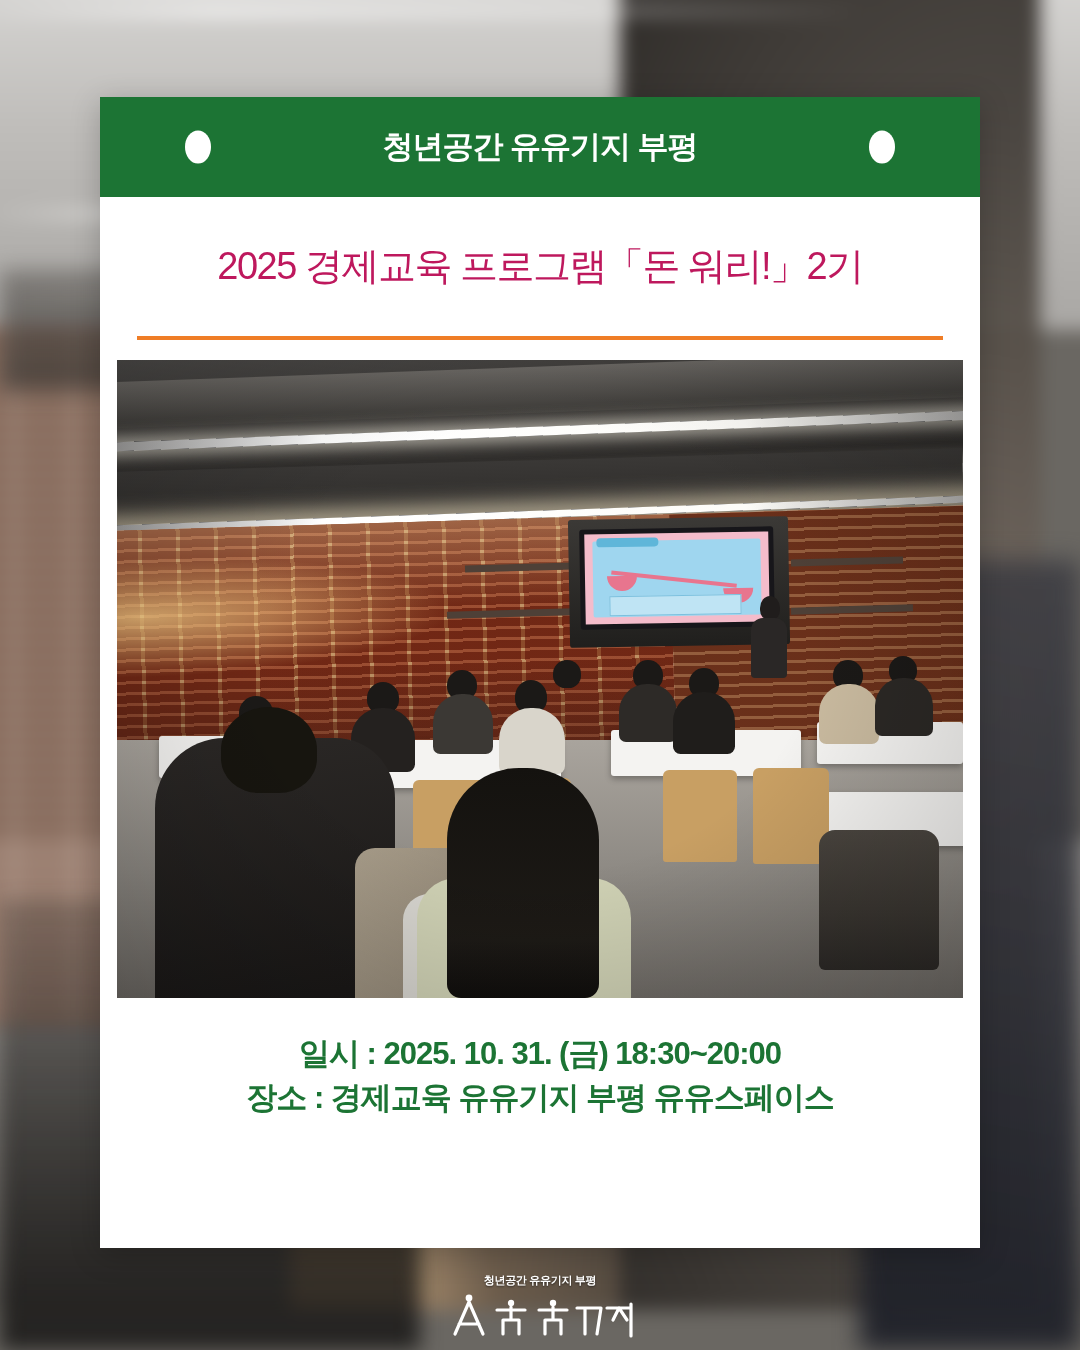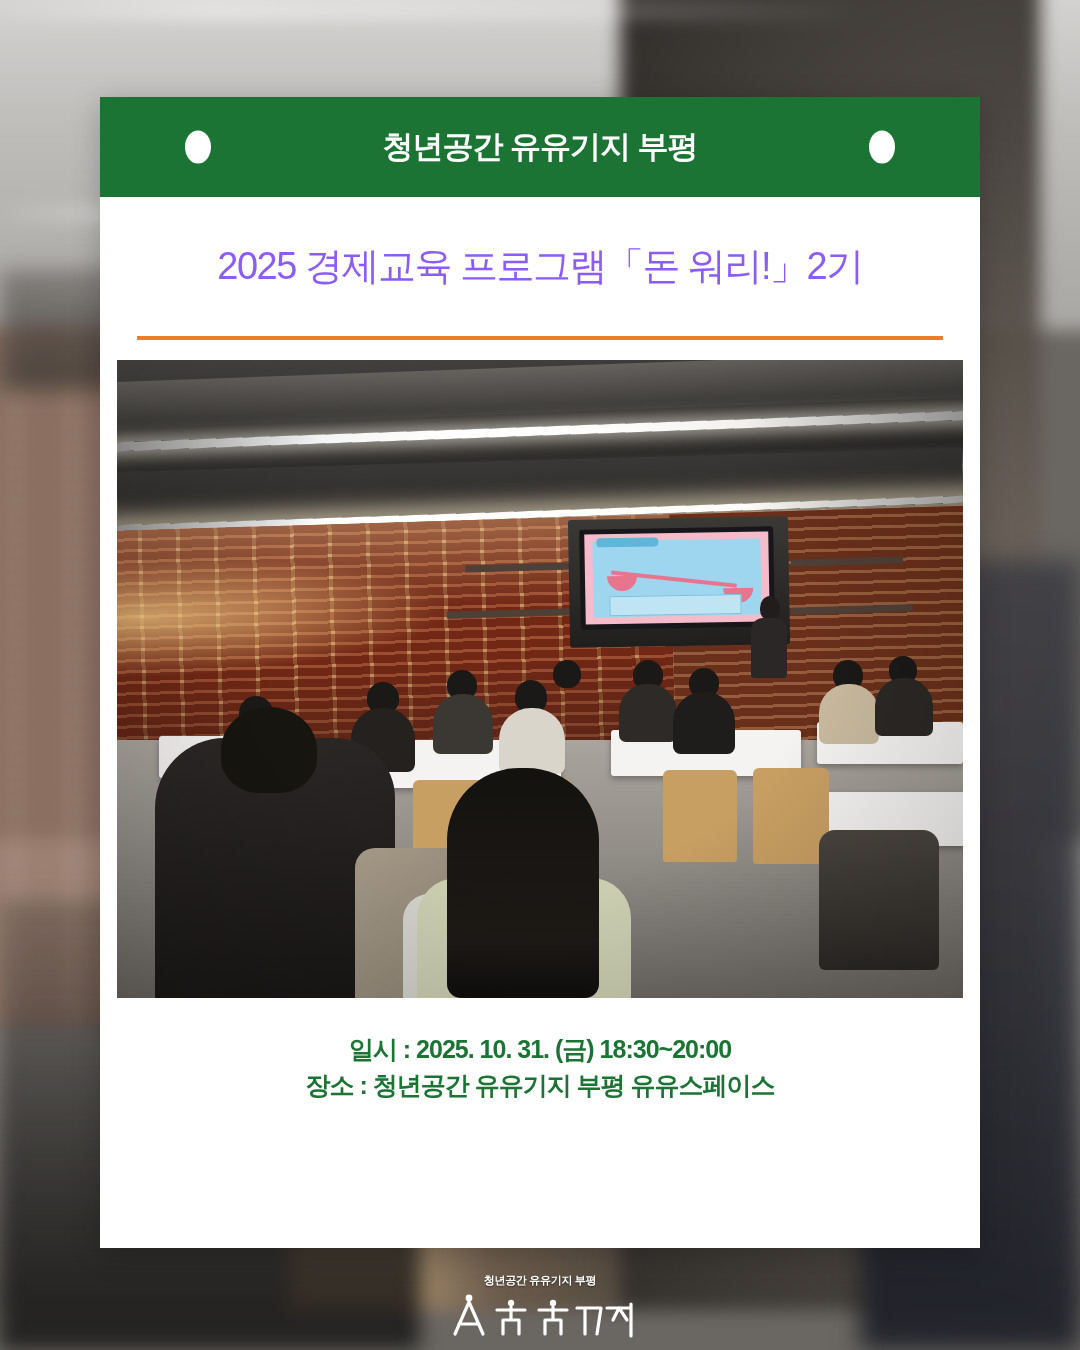--- a/index.html
+++ b/index.html
@@ -70,21 +70,21 @@
   .header-dot {
     position:absolute; top:50%; transform:translateY(-50%);
     width:26px; height:33px; border-radius:50%; background:#ffffff;
   }
   .header-dot.left { left:85px; }
   .header-dot.right { right:85px; }
 
   
   .title-block { padding:44px 40px 0; text-align:center; }
   .subtitle {
-    color:#8b5cf6; font-size:38px; font-weight:500; letter-spacing:-1.5px;
+    color:#be185d; font-size:38px; font-weight:500; letter-spacing:-1.5px;
     white-space:nowrap;
   }
   .main-title {
     color:#19742f; font-size:55px; font-weight:800; letter-spacing:-2.5px;
     margin-top:16px; white-space:nowrap;
   }
   .divider {
     width:806px; height:4px; background:#ef7d26;
     margin:44px auto 0;
   }
@@ -242,21 +242,21 @@
   }
   .p-vignette {
     position:absolute; inset:0;
     background:radial-gradient(ellipse at 50% 45%, rgba(0,0,0,0) 45%, rgba(0,0,0,.22) 100%);
     pointer-events:none;
   }
 
   
   .info-block { text-align:center; padding:34px 20px 0; }
   .info-line {
-    color:#1c7434; font-size:25px; font-weight:600; letter-spacing:-1px;
+    color:#1c7434; font-size:31px; font-weight:600; letter-spacing:-1px;
     line-height:1.42; white-space:nowrap;
   }
 
   
   .logo-area {
     position:absolute; left:0; bottom:8px; width:1080px;
     display:flex; flex-direction:column; align-items:center; gap:2px;
   }
   .logo-caption {
     color:#ffffff; font-size:11px; font-weight:700; letter-spacing:-.3px;
@@ -353,21 +353,21 @@
     <div class="p-pants"></div>
     <div class="p-foregrd-chair"></div>
     <div class="p-foregrd-r-body"></div>
     <div class="p-foregrd-r-hair"></div>
 
     <div class="p-vignette"></div>
   </div>
 
   <div class="info-block">
     <div class="info-line">일시 : 2025. 10. 31. (금) 18:30~20:00</div>
-    <div class="info-line">장소 : 청년공간 유유기지 부평 유유스페이스</div>
+    <div class="info-line">장소 : 경제교육 유유기지 부평 유유스페이스</div>
   </div>
 </div>
 
 <div class="logo-area">
   <div class="logo-caption">청년공간 유유기지 부평</div>
   <svg class="logo-mark" width="190" height="52" viewBox="0 0 190 52" aria-label="유유기지">
     <g fill="none" stroke="#ffffff" stroke-width="3.2" stroke-linecap="round" stroke-linejoin="round">
 
       <circle cx="24" cy="8" r="3.4" fill="#ffffff" stroke="none"></circle>
       <path d="M24 12 L10 44 M24 12 L38 44 M14 34 L34 34"></path>

